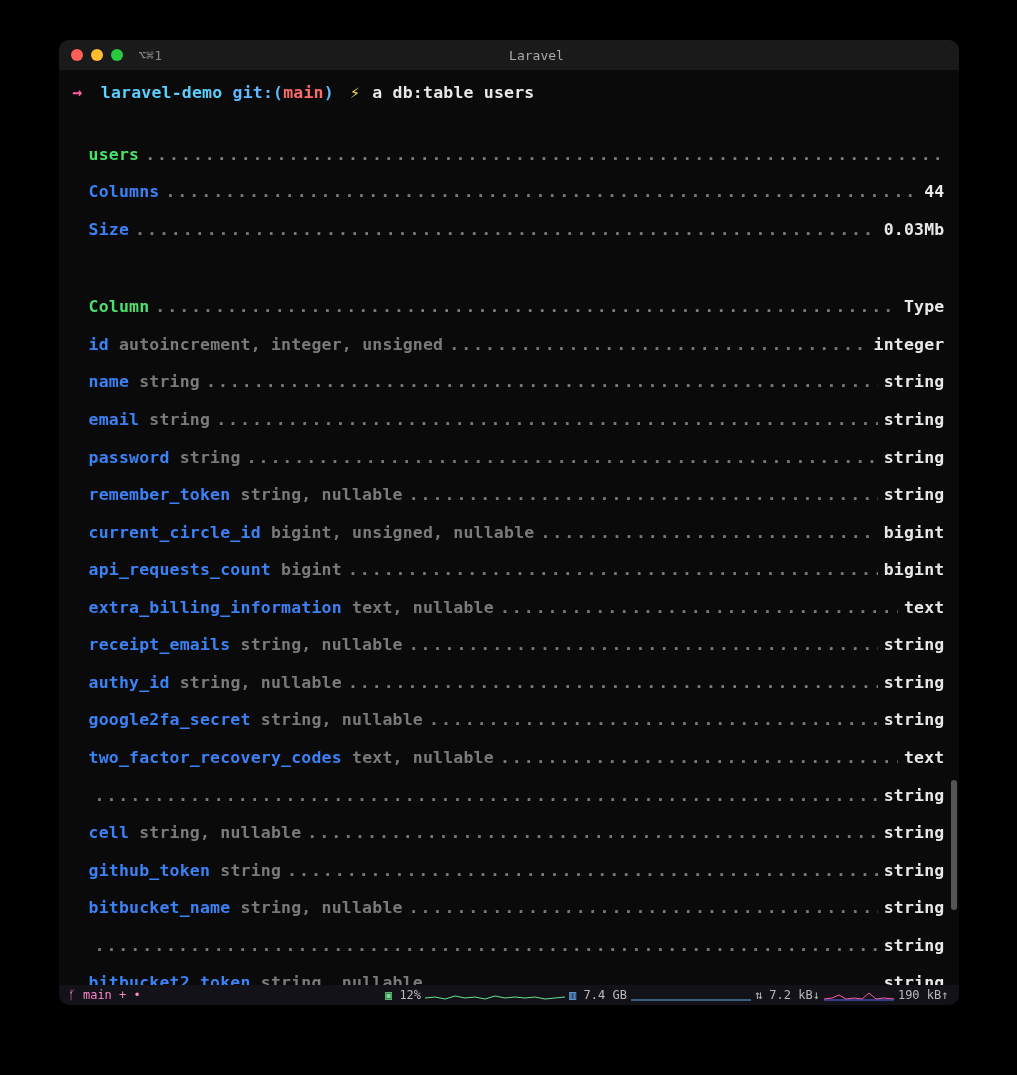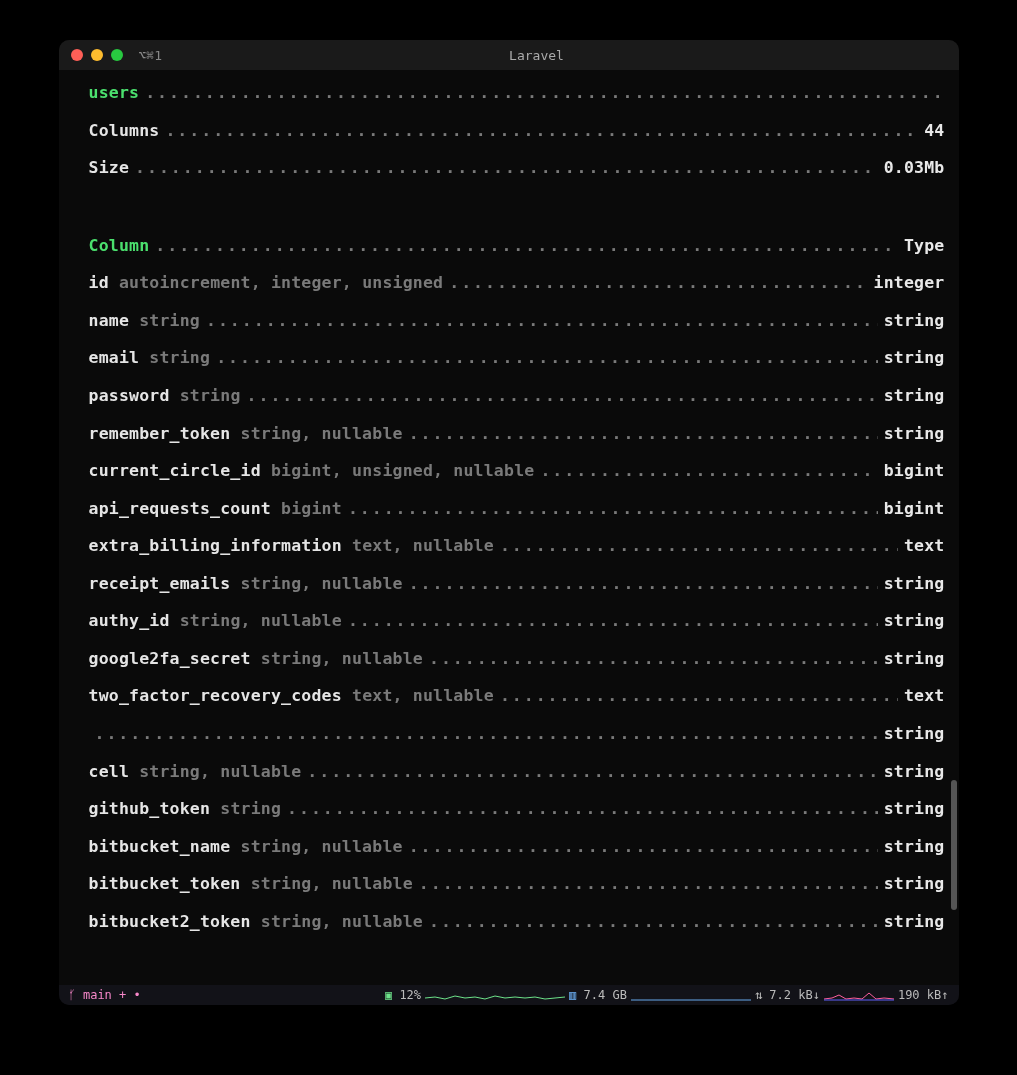--- a/index.html
+++ b/index.html
@@ -70,21 +70,21 @@
   .paren { color: #60b7ff; }
 
   .row {
     display: flex;
     align-items: flex-start;
     margin-bottom: 12px;
     white-space: nowrap;
     padding-left: 16px;
   }
   .row .left { flex: 0 0 auto; }
-  .row .left .name { color: #e5e5e5; }
+  .row .left .name { color: #3b82f6; }
   .row .left .attrs { color: #7a7a7a; }
   .row .dots {
     flex: 1 1 auto;
     overflow: hidden;
     color: #7a7a7a;
     margin: 0 6px;
     letter-spacing: 2px;
   }
   .row .right { flex: 0 0 auto; color: #e8e8e8; }
   .row.header .left .name { color: #4be06e; font-weight: 700; }
@@ -132,20 +132,28 @@
       <div class="light red"></div>
       <div class="light yellow"></div>
       <div class="light green"></div>
     </div>
     <div class="tab-label">⌥⌘1</div>
     <div class="window-title">Laravel</div>
   </div>
 
   <div class="terminal-body">
 
+    <div class="prompt-line">
+      <span class="arrow">→</span>
+      <span class="project">laravel-demo</span>
+      <span> </span>
+      <span class="git-label">git:</span><span class="paren">(</span><span class="branch">main</span><span class="paren">)</span>
+      <span class="lightning">⚡</span>
+      <span class="cmd">a db:table users</span>
+    </div>
 
     <div id="summary-section">
         <div class="row header">
           <span class="left"><span class="name">users</span></span>
           <span class="dots">........................................................................................................................................................................................................</span>
           <span class="right"></span>
         </div>
         <div class="row">
           <span class="left"><span class="name">Columns</span></span>
           <span class="dots">........................................................................................................................................................................................................</span>
@@ -239,21 +247,20 @@
           <span class="left"><span class="name">github_token</span> <span class="attrs">string</span></span>
           <span class="dots">........................................................................................................................................................................................................</span>
           <span class="right">string</span>
         </div>
         <div class="row">
           <span class="left"><span class="name">bitbucket_name</span> <span class="attrs">string, nullable</span></span>
           <span class="dots">........................................................................................................................................................................................................</span>
           <span class="right">string</span>
         </div>
         <div class="row">
-          <span class="left"><span class="name">bitbucket_token</span> <span class="attrs">string, nullable</span></span>
           <span class="dots">........................................................................................................................................................................................................</span>
           <span class="right">string</span>
         </div>
         <div class="row">
           <span class="left"><span class="name">bitbucket2_token</span> <span class="attrs">string, nullable</span></span>
           <span class="dots">........................................................................................................................................................................................................</span>
           <span class="right">string</span>
         </div>
       </div>
 

